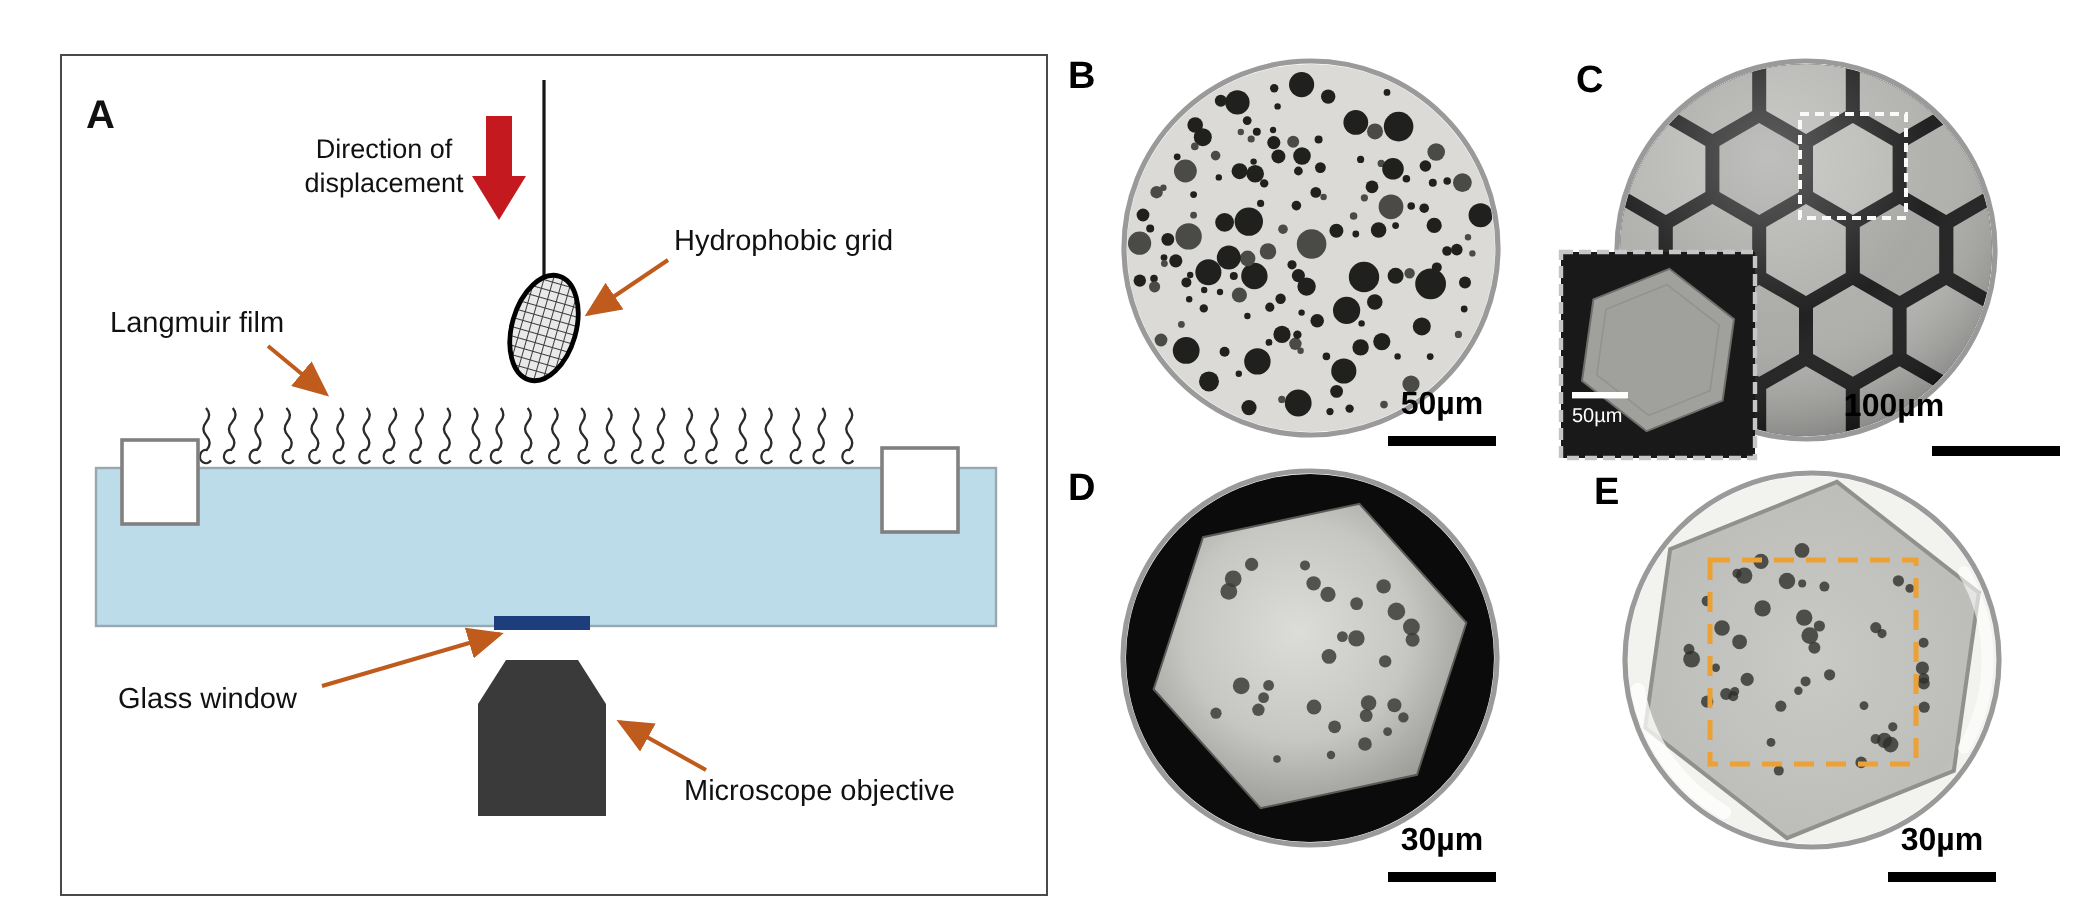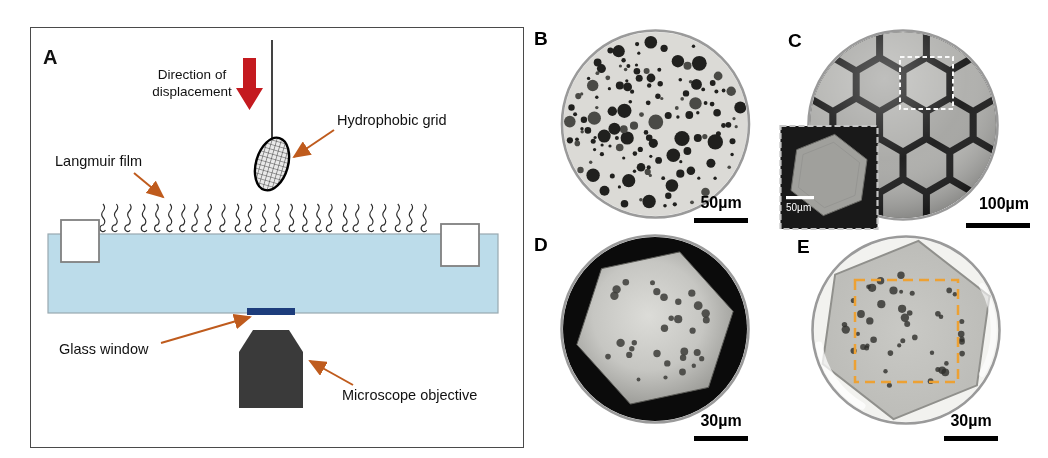--- a/index.html
+++ b/index.html
@@ -285,21 +285,21 @@
 
     <g>
       <rect x="2.5" y="100" width="97" height="103" fill="#191919" stroke="#c6c6c6" stroke-width="2.2" stroke-dasharray="6,3"></rect>
       <polygon points="89,133.6 83.3,174.3 45.3,189.6 13,164.4 18.7,123.7 56.7,108.4" fill="#a0a09c" stroke="#6e6e6a" stroke-width="1"></polygon>
       <polygon points="81.6,136.6 77,169.4 46.4,181.7 20.4,161.4 25,128.6 55.6,116.3" fill="none" stroke="#8a8a86" stroke-width="0.8" opacity="0.6"></polygon>
       <rect x="8" y="170" width="28" height="3.2" fill="#ffffff"></rect>
       <text x="8" y="185" font-size="10" fill="#ffffff" style="fill:#fff">50µm</text>
     </g>
   </svg>
   <div>
-    <div class="scale-label" style="left:970px; top:195px; width:68px">100µm</div>
+    <div class="scale-label" style="left:913px; top:195px; width:68px">100µm</div>
     <div class="scale-bar" style="left:966px; top:223px; width:64px"></div>
   </div>
 
   <div class="plabel" style="left:534px; top:234px">D</div>
   <svg class="micro" style="left:557px; top:232px" width="200" height="200">
     <defs>
       <clipPath id="clipD">
           <circle cx="98" cy="97" r="92"></circle>
         </clipPath>
       <radialGradient id="dgrad" cx="46%" cy="42%" r="65%">

